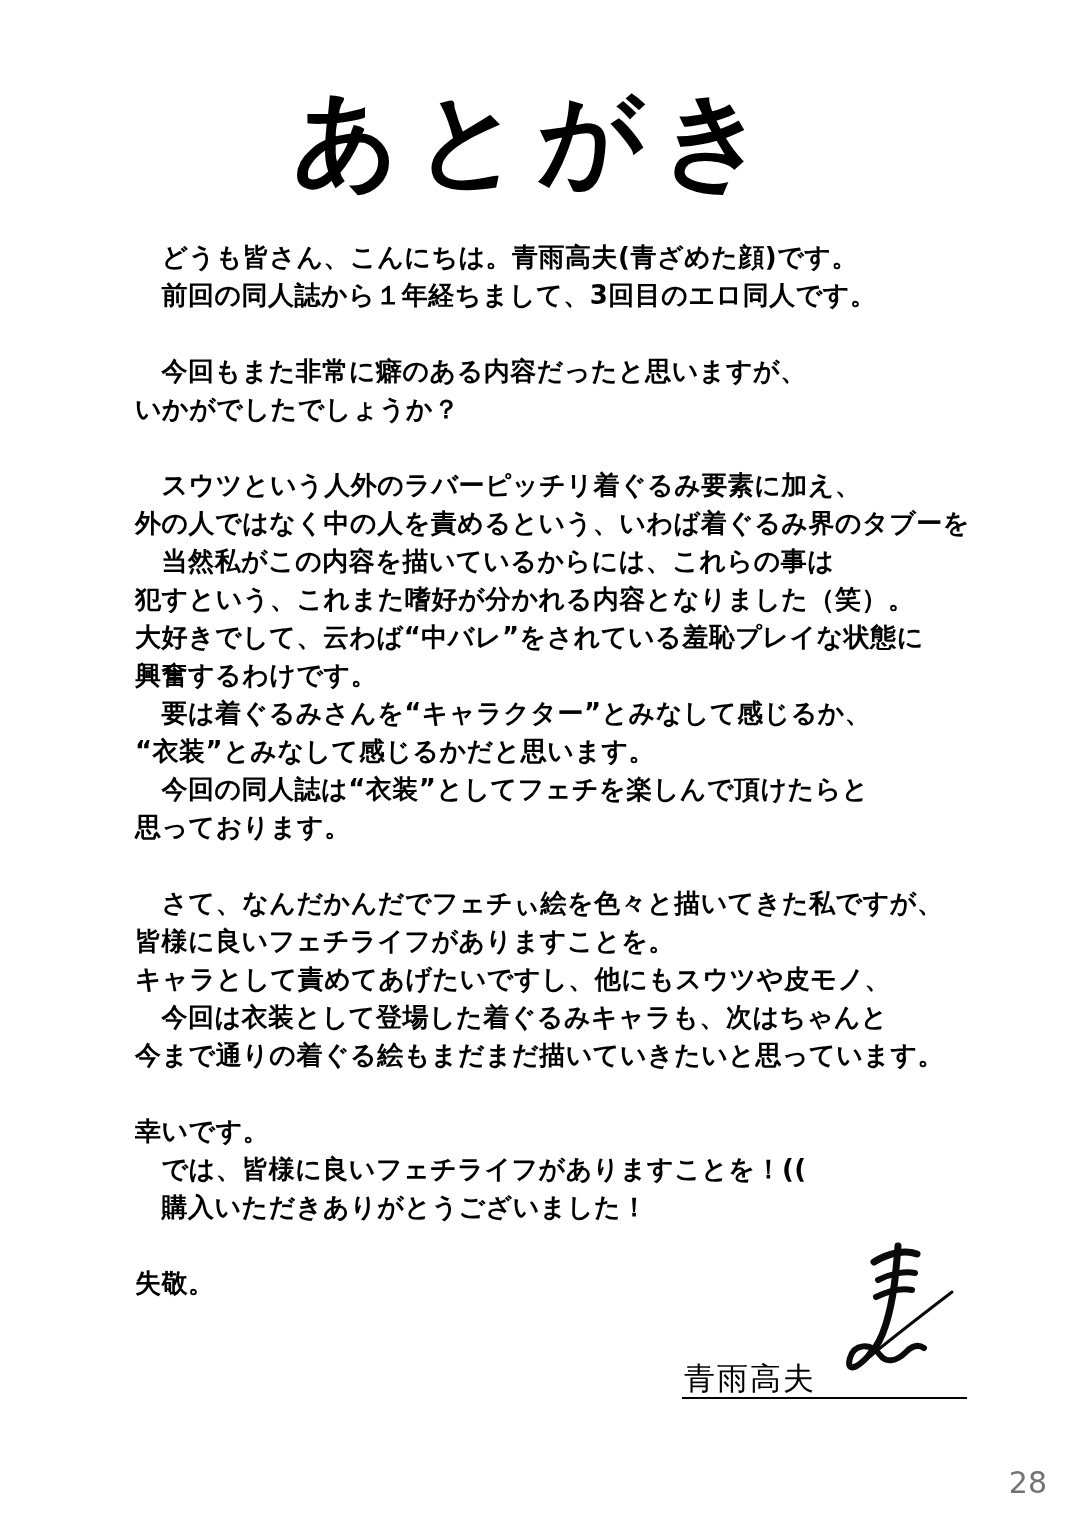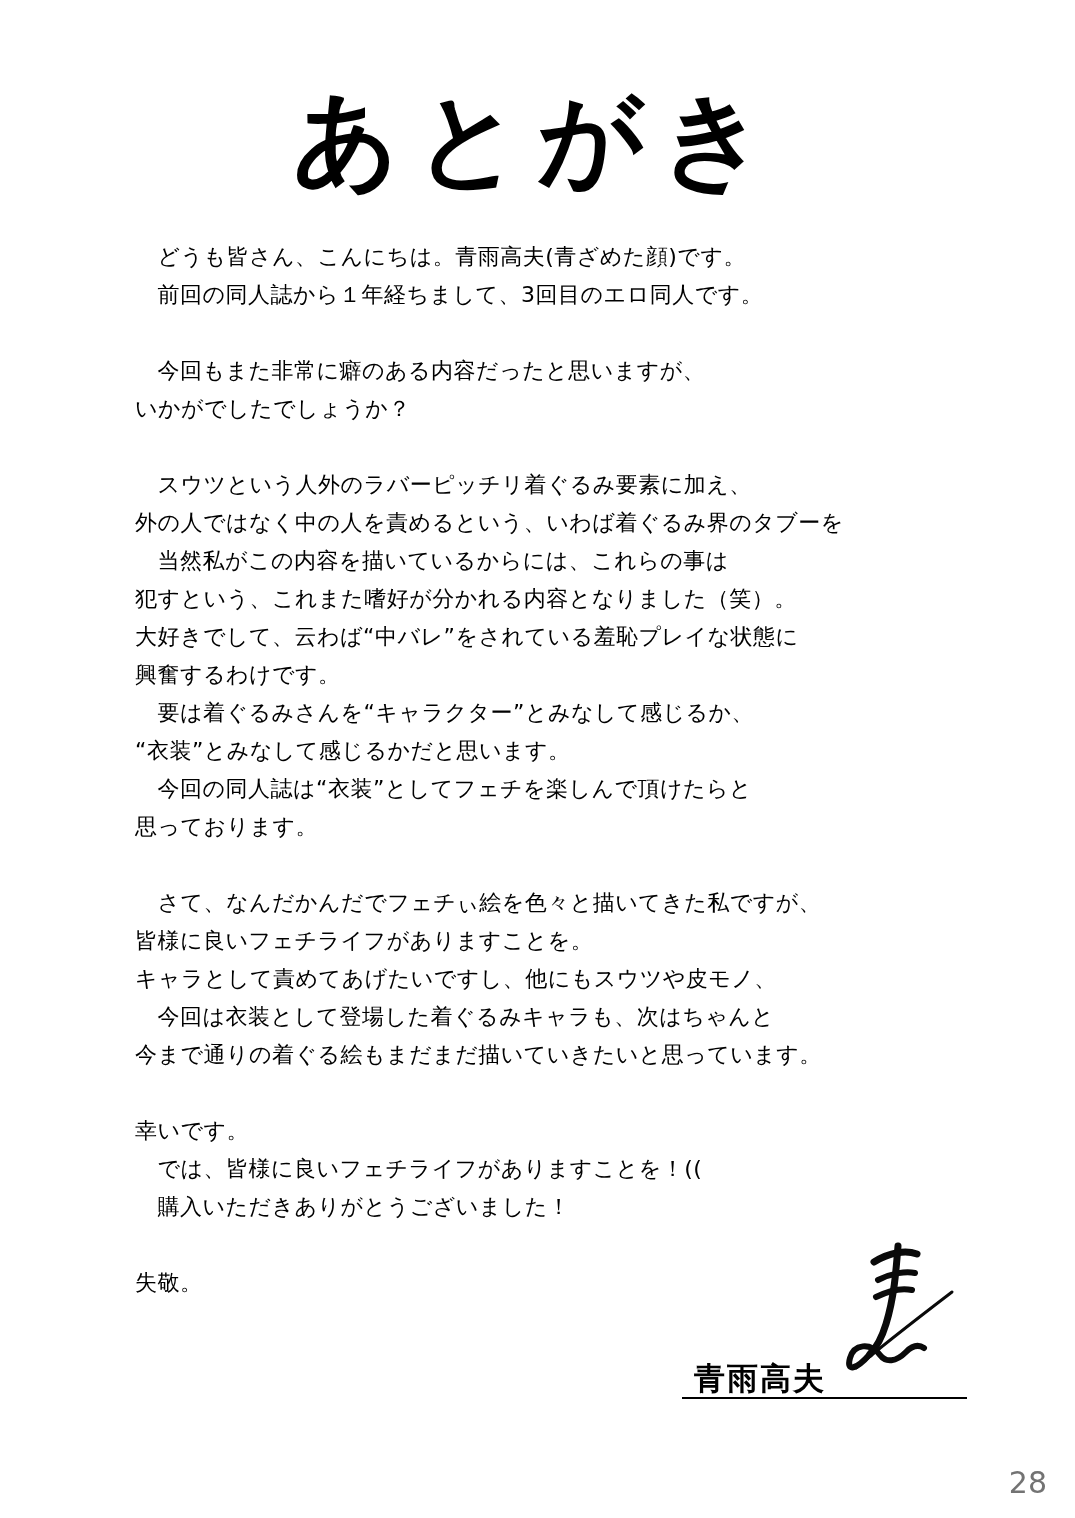--- a/index.html
+++ b/index.html
@@ -28,22 +28,22 @@
     line-height: 1.3;
     white-space: nowrap;
   }
   .body-text {
     position: absolute;
     top: 238px;
     left: 135px;
     width: 860px;
   }
   .body-text .line {
-    font-size: 22px;
-    font-weight: 400;
+    font-size: 26px;
+    font-weight: 700;
     line-height: 38px;
     min-height: 38px;
     white-space: pre-wrap;
     letter-spacing: 0.5px;
   }
   .signature-block {
     position: absolute;
     left: 660px;
     top: 1240px;
     width: 330px;
@@ -51,24 +51,24 @@
   }
   .signature-mark {
     position: absolute;
     right: 18px;
     top: 0;
     width: 150px;
     height: 150px;
   }
   .signature-name {
     position: absolute;
-    left: 34px;
+    left: 24px;
     top: 118px;
     font-size: 31px;
-    font-weight: 700;
+    font-weight: 400;
     letter-spacing: 2px;
   }
   .signature-line {
     position: absolute;
     left: 22px;
     top: 157px;
     width: 285px;
     border-bottom: 2px solid #000000;
   }
   .page-number {

